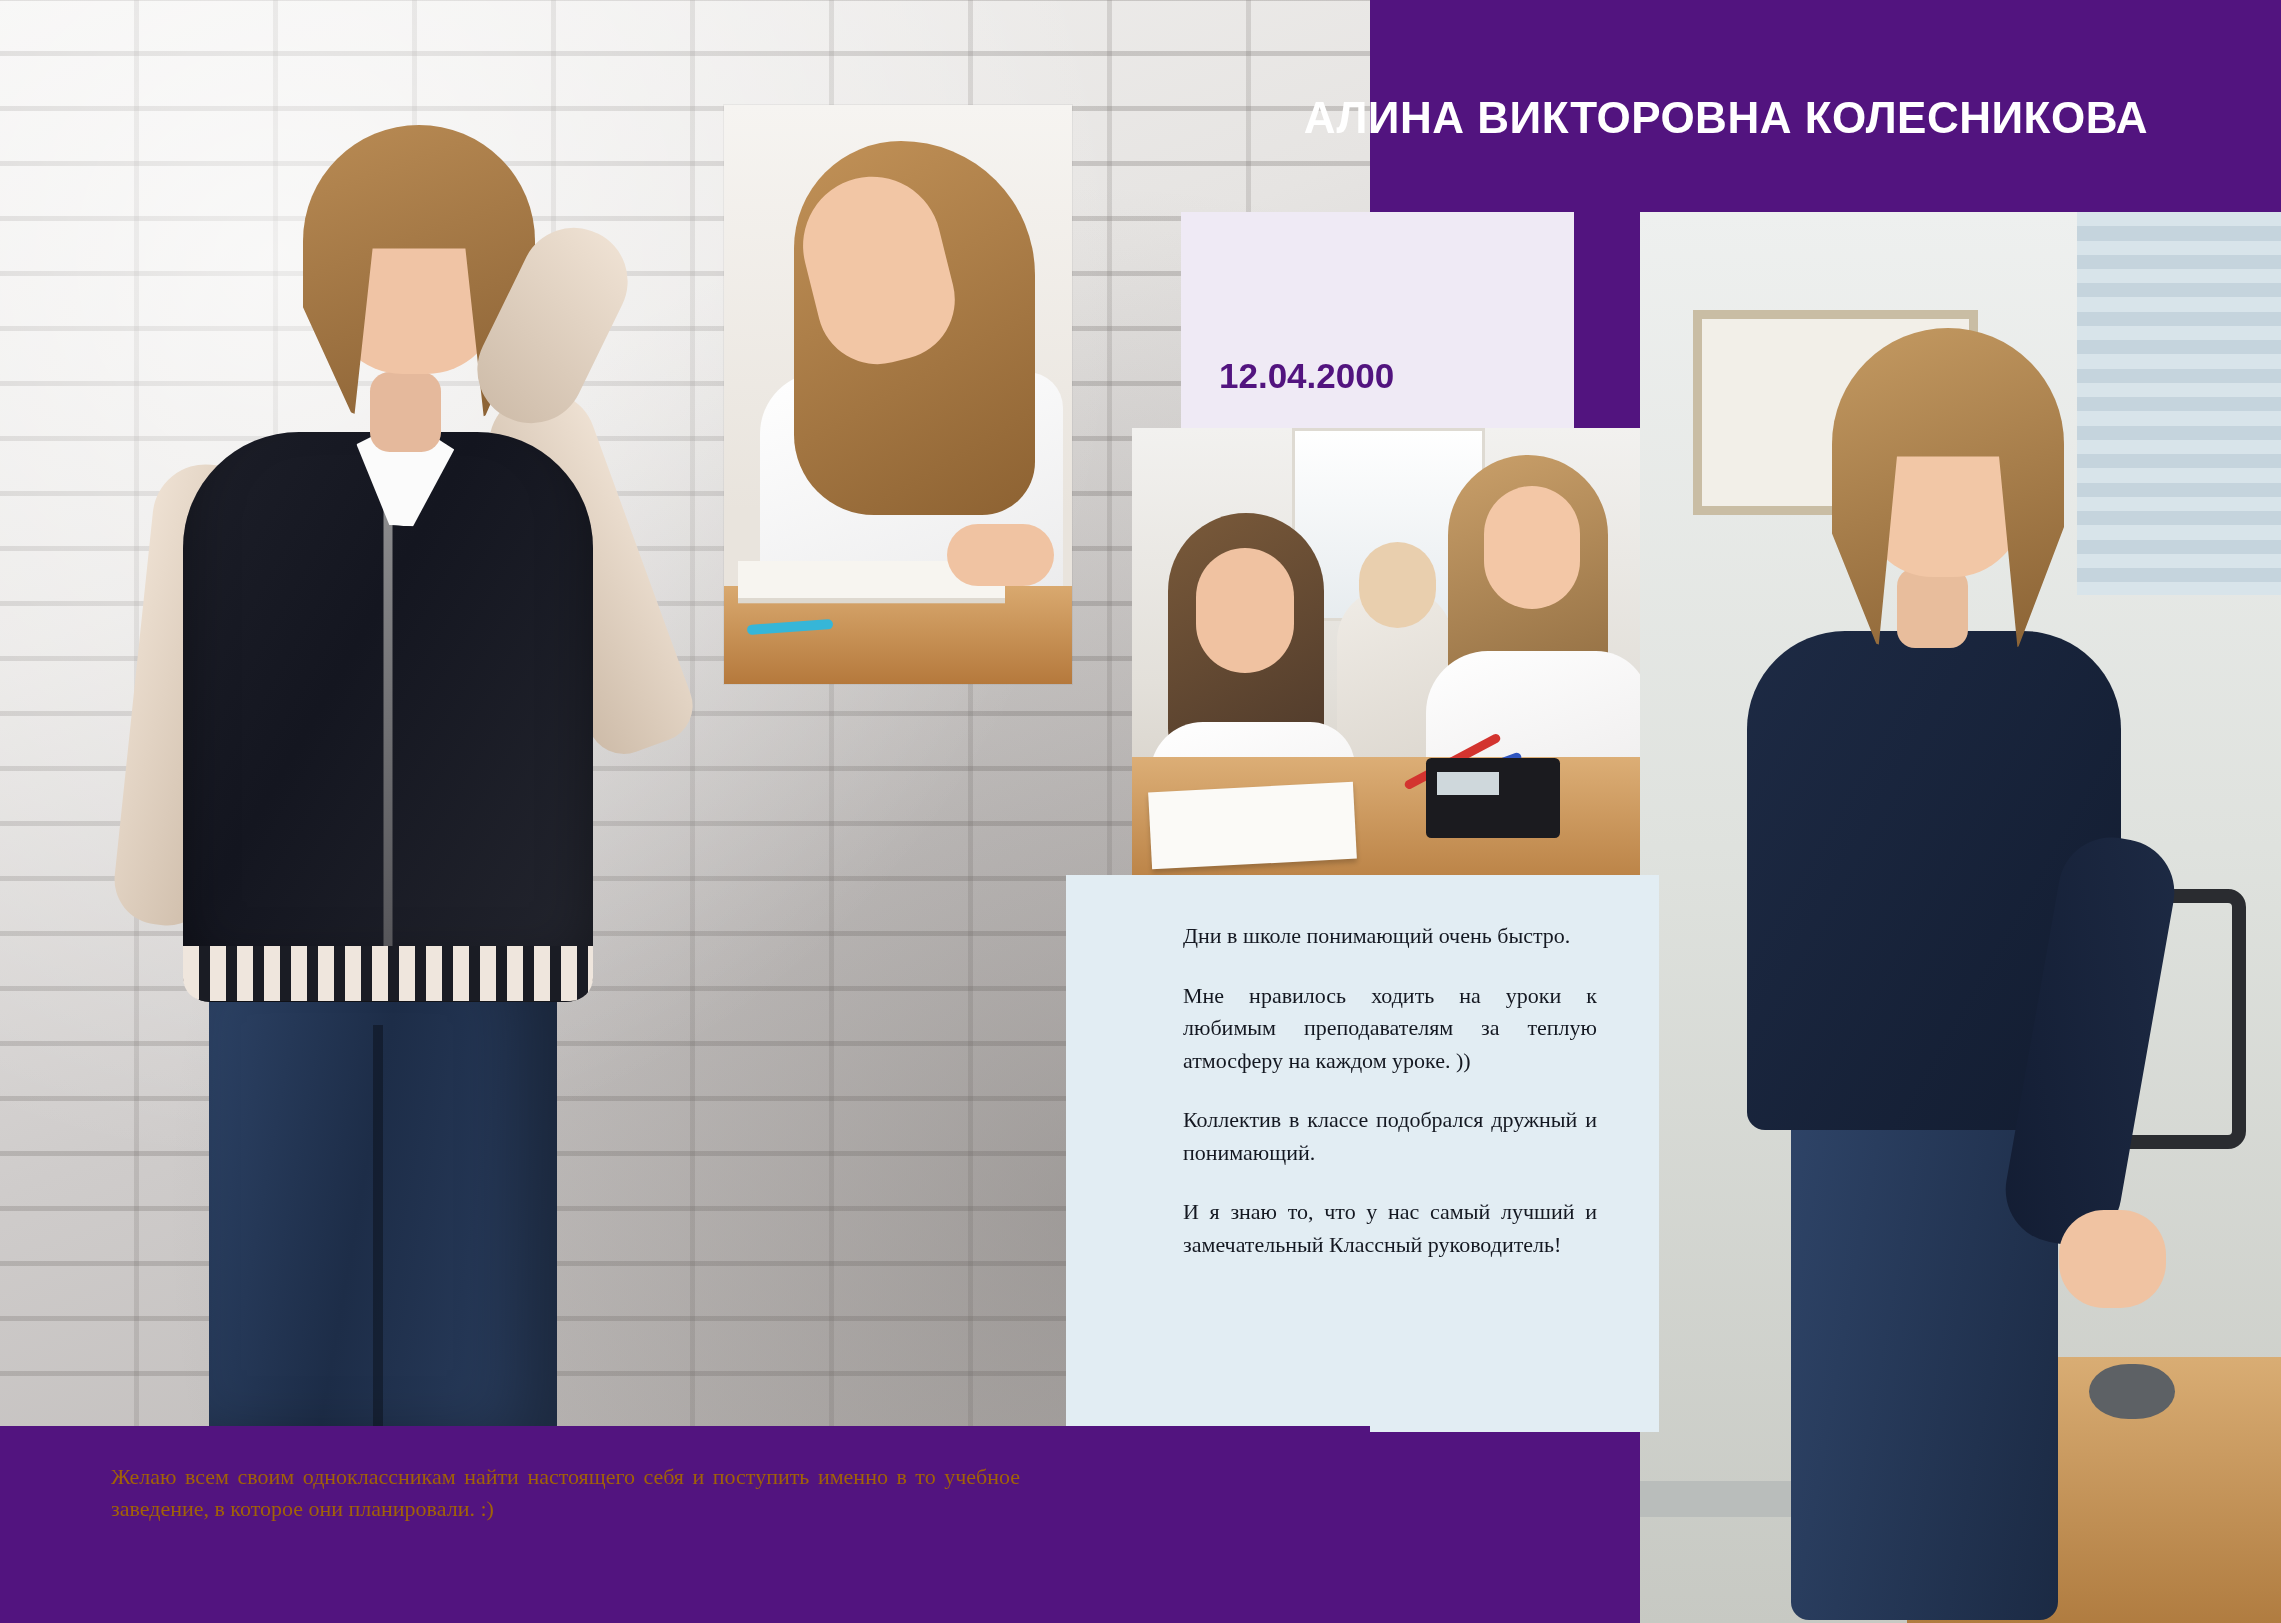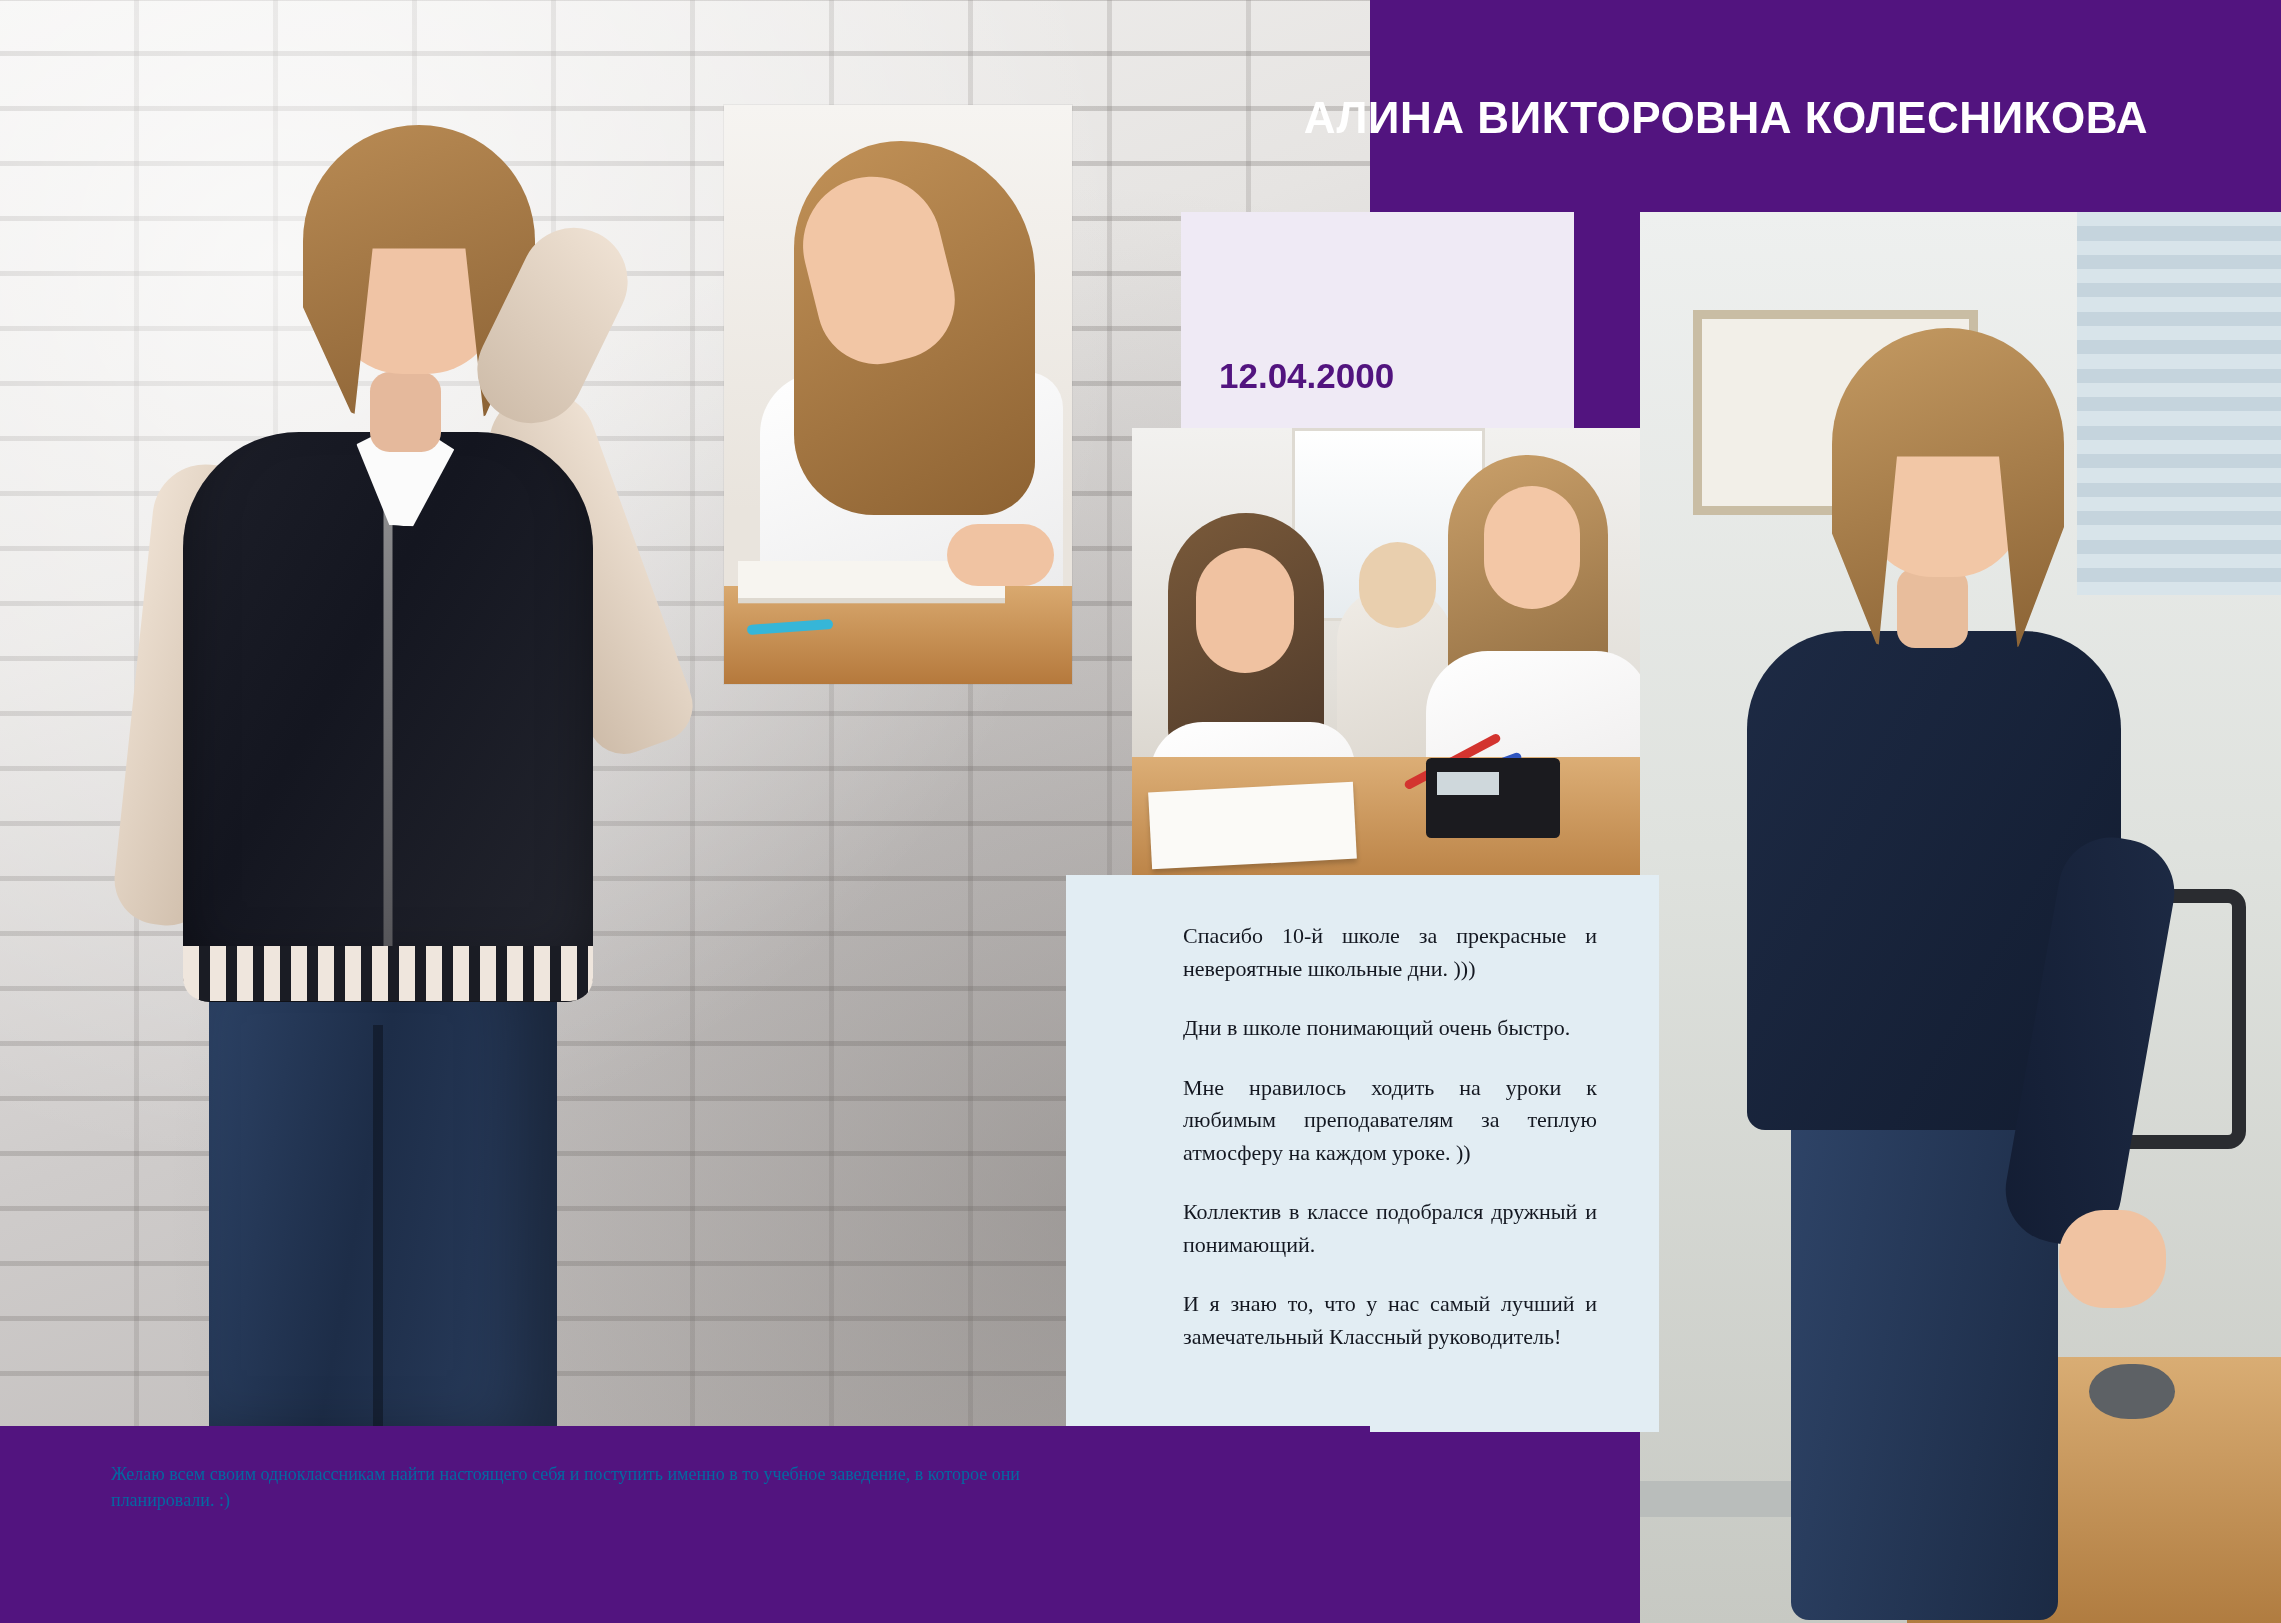--- a/index.html
+++ b/index.html
@@ -228,23 +228,23 @@
 
   
   .bottom-strip{
     position:absolute;
     left:0; top:1426px; width:1370px; height:198px;
     background:#52147f;
   }
   .wish-text{
     position:absolute;
     left:111px; top:1461px; width:909px;
-    color:#0369a1;
+    color:#a16207;
     font-family:"Liberation Serif", serif;
-    font-size:18px;
+    font-size:22px;
     line-height:1.45;
     text-align:justify;
   }
 </style>
 </head>
 <body>
 
 <div class="page">
 
   <div class="purple-bg"></div>
@@ -308,21 +308,20 @@
     <div class="pr-blazer"></div>
     <div class="pr-arm"></div>
     <div class="pr-hand"></div>
     <div class="pr-neck"></div>
     <div class="pr-head"></div>
     <div class="pr-hair"></div>
   </div>
 
   <div class="quote-card"></div>
   <div class="quote-inner">
-    <p>Спасибо 10-й школе за прекрасные и невероятные школьные дни. )))</p>
     <p>Дни в школе понимающий очень быстро.</p>
     <p>Мне нравилось ходить на уроки к любимым преподавателям за теплую атмосферу на каждом уроке. ))</p>
     <p>Коллектив в классе подобрался дружный и понимающий.</p>
     <p>И я знаю то, что у нас самый лучший и замечательный Классный руководитель!</p>
   </div>
 
   <div class="title-text">АЛИНА ВИКТОРОВНА КОЛЕСНИКОВА</div>
 
   <div class="date-text">12.04.2000</div>
 

